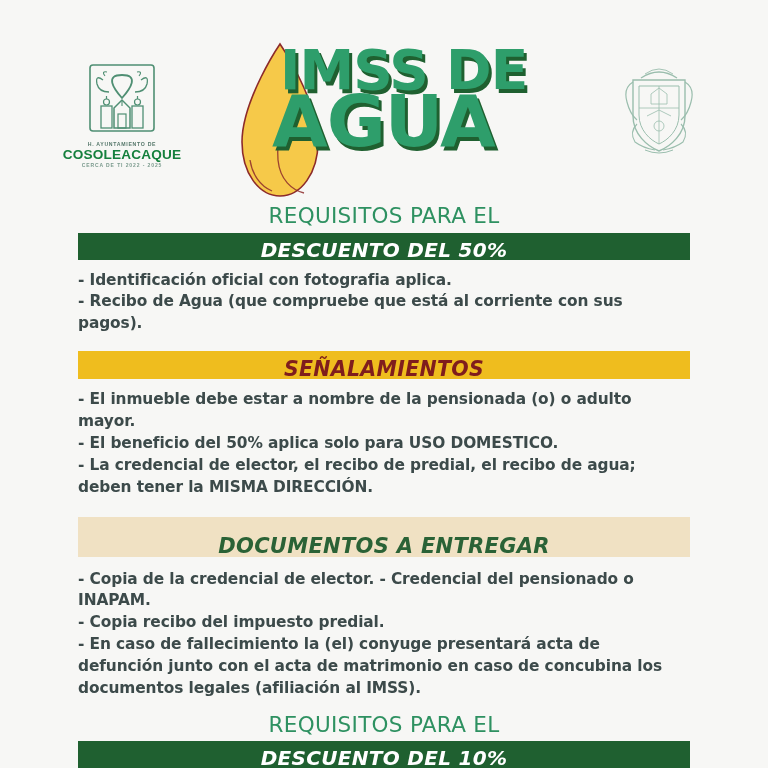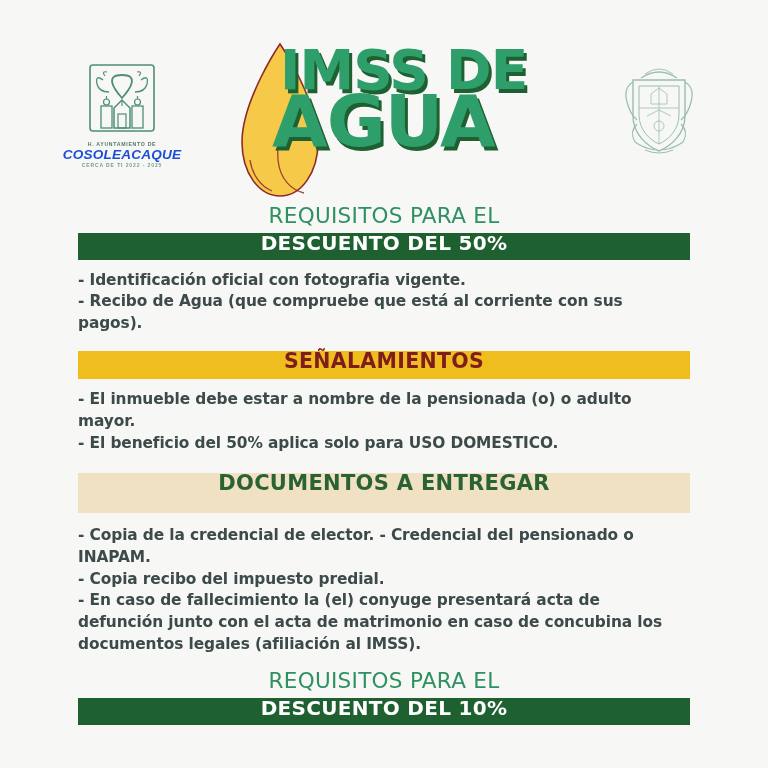--- a/index.html
+++ b/index.html
@@ -49,24 +49,23 @@
   }
   .logo-tagline-top {
     font-size: 5.2px;
     letter-spacing: 0.7px;
     color: #55776a;
     font-weight: bold;
   }
   .logo-name {
     font-size: 13.6px;
     letter-spacing: 0.2px;
-    color: #1d4ed8;
+    color: #15803d;
     font-weight: bold;
     margin-top: 1px;
-    font-style: italic;
   }
   .logo-tagline-bottom {
     font-size: 5px;
     letter-spacing: 0.9px;
     color: #7a9a8d;
     font-weight: bold;
     margin-top: 1.5px;
   }
 
   .title-block {
@@ -122,23 +121,24 @@
     font-size: 21.5px;
     font-weight: normal;
     color: #2e9161;
     letter-spacing: 0.3px;
     margin: 0 0 5px 0;
     line-height: 1.05;
   }
   .banner {
     height: 27px;
     display: flex;
-    align-items: flex-start;
+    align-items: flex-end;
     justify-content: center;
     box-sizing: border-box;
+    font-style: italic;
   }
   .banner-label {
     font-family: "DejaVu Sans", sans-serif;
     font-size: 20px;
     font-weight: bold;
     letter-spacing: 0.3px;
     line-height: 1;
   }
   .banner-green { background: #1f6030; }
   .banner-green .banner-label { color: #ffffff; }
@@ -238,35 +238,36 @@
 
   <div class="content">
 
     <div>
       <div class="subhead">REQUISITOS PARA EL</div>
       <div class="banner banner-green">
         <span class="banner-label">DESCUENTO DEL 50%</span>
       </div>
       <div class="sp-10"></div>
       <ul class="body-list">
-        <li class="body-line">- Identificación oficial con fotografia vigente.</li>
+        <li class="body-line">- Identificación oficial con fotografia aplica.</li>
         <li class="body-line">- Recibo de Agua (que compruebe que está al corriente con sus pagos).</li>
       </ul>
     </div>
 
     <div class="sp-16"></div>
 
     <div>
       <div class="banner banner-yellow">
         <span class="banner-label">SEÑALAMIENTOS</span>
       </div>
       <div class="sp-10"></div>
       <ul class="body-list">
         <li class="body-line">- El inmueble debe estar a nombre de la pensionada (o) o adulto mayor.</li>
         <li class="body-line">- El beneficio del 50% aplica solo para USO DOMESTICO.</li>
+        <li class="body-line">- La credencial de elector, el recibo de predial, el recibo de agua; deben tener la MISMA DIRECCIÓN.</li>
       </ul>
     </div>
 
     <div class="sp-18"></div>
 
     <div>
       <div class="banner banner-cream">
         <span class="banner-label">DOCUMENTOS A ENTREGAR</span>
       </div>
       <div class="sp-12"></div>

